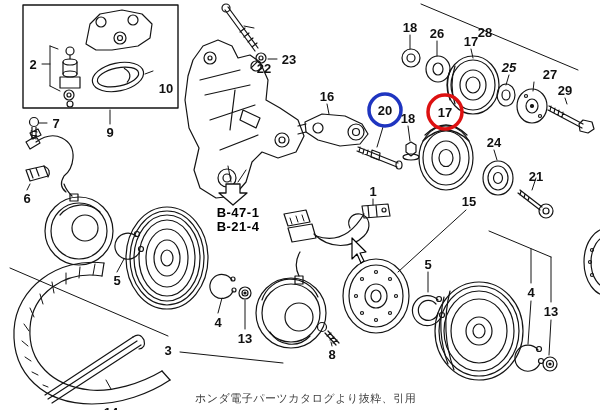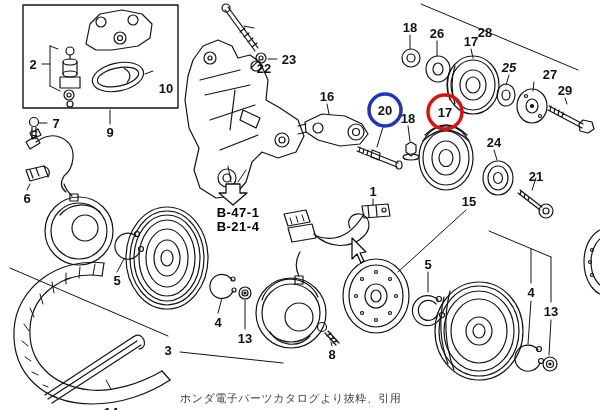--- a/index.html
+++ b/index.html
@@ -5,21 +5,21 @@
   html,body{margin:0;padding:0;background:#fff;}
   #page{position:relative;width:600px;height:410px;background:#ffffff;overflow:hidden;
         font-family:"Liberation Sans",sans-serif;}
   #art{position:absolute;left:0;top:0;}
   .callout{position:absolute;transform:translate(-50%,-50%);
            font:bold 13px "Liberation Sans",sans-serif;color:#101010;
            white-space:nowrap;line-height:1;}
   .ref-label{position:absolute;transform:translate(-50%,-50%);
              font:bold 13px "Liberation Sans",sans-serif;color:#000;letter-spacing:0.5px;
              white-space:nowrap;line-height:1;}
-  .src-note{position:absolute;left:180px;top:391px;
+  .src-note{position:absolute;left:195px;top:391px;
             font:11px "Liberation Sans","DejaVu Sans",sans-serif;color:#3d3d3d;
             white-space:nowrap;letter-spacing:0.5px;}
   .diag-code{position:absolute;left:399px;top:395px;
              font:bold 12.5px "Liberation Sans",sans-serif;color:#000;
              white-space:nowrap;letter-spacing:0.5px;}
 </style>
 </head>
 <body>
 
 <div id="page">

